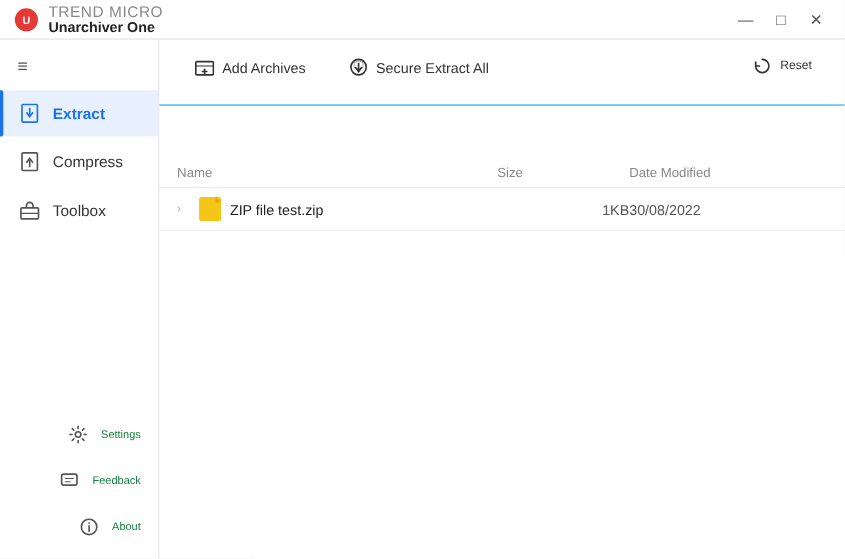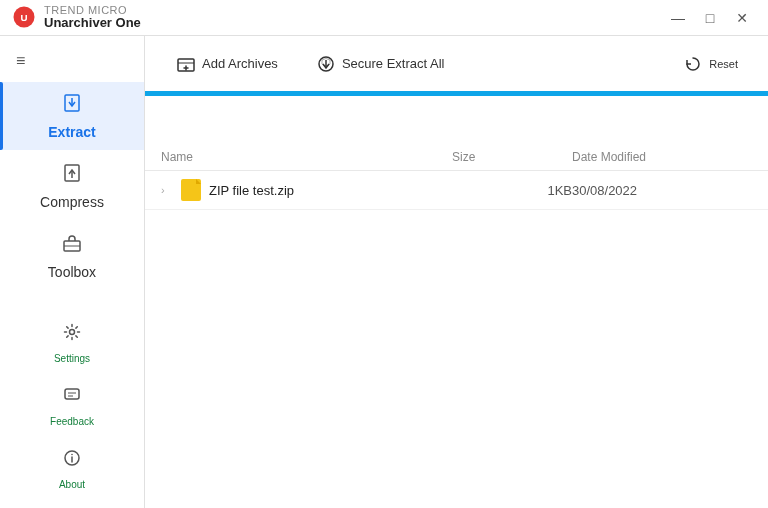--- a/index.html
+++ b/index.html
@@ -35,21 +35,21 @@
       width: 24px;
       height: 24px;
       flex-shrink: 0;
     }
     .app-title-text {
       display: flex;
       flex-direction: column;
       line-height: 1.1;
     }
     .app-brand {
-      font-size: 11px;
+      font-size: 14px;
       color: #888;
       text-transform: uppercase;
       letter-spacing: 0.5px;
     }
     .app-name {
       font-size: 13px;
       font-weight: 600;
       color: #222;
     }
     .title-bar-controls {
@@ -101,21 +101,20 @@
     .sidebar-item {
       display: flex;
       align-items: center;
       gap: 10px;
       padding: 10px 16px;
       cursor: pointer;
       border-radius: 0;
       position: relative;
       color: #333;
       font-size: 14px;
-      flex-direction: column;
     }
     .sidebar-item.active {
       background: #e8f0fe;
       color: #1a73e8;
       font-weight: 600;
     }
     .sidebar-item.active::before {
       content: '';
       position: absolute;
       left: 0;
@@ -146,24 +145,24 @@
     .content-area {
       flex: 1;
       display: flex;
       flex-direction: column;
       background: #fff;
     }
 
     
     .toolbar {
       display: flex;
-      align-items: center;
+      align-items: flex-start;
       padding: 8px 16px;
       gap: 8px;
-      border-bottom: 5px solid #0ea5e9;
+      border-bottom: 1px solid #0ea5e9;
       flex-shrink: 0;
       height: 60px;
     }
     .toolbar-btn {
       display: flex;
       align-items: center;
       gap: 6px;
       padding: 6px 14px;
       background: transparent;
       border: 1px solid transparent;

